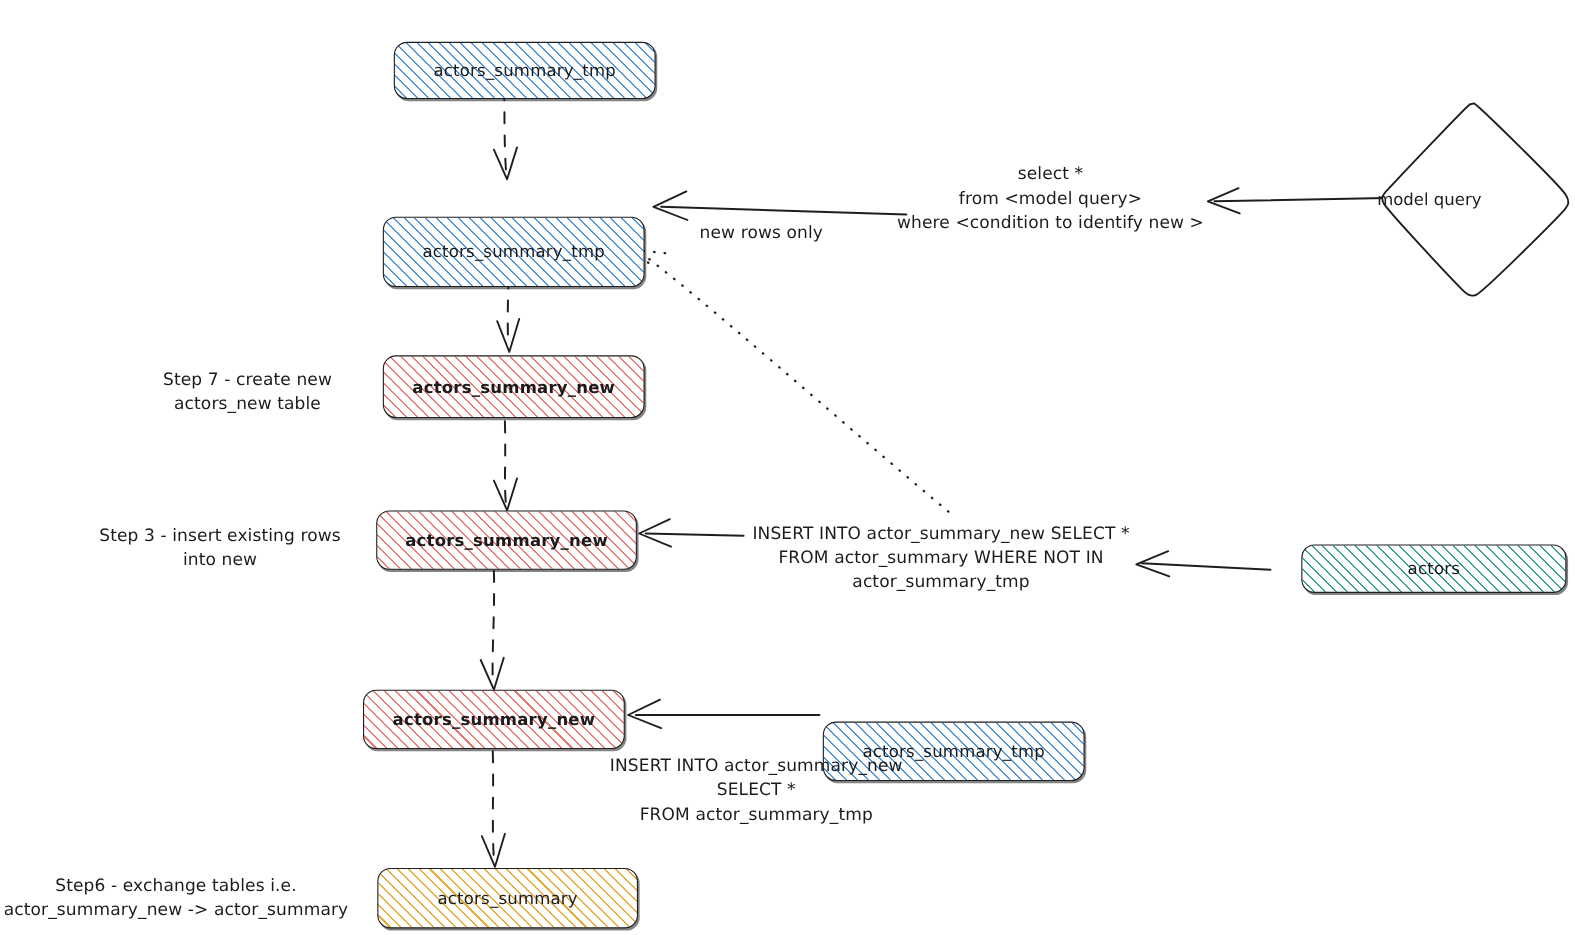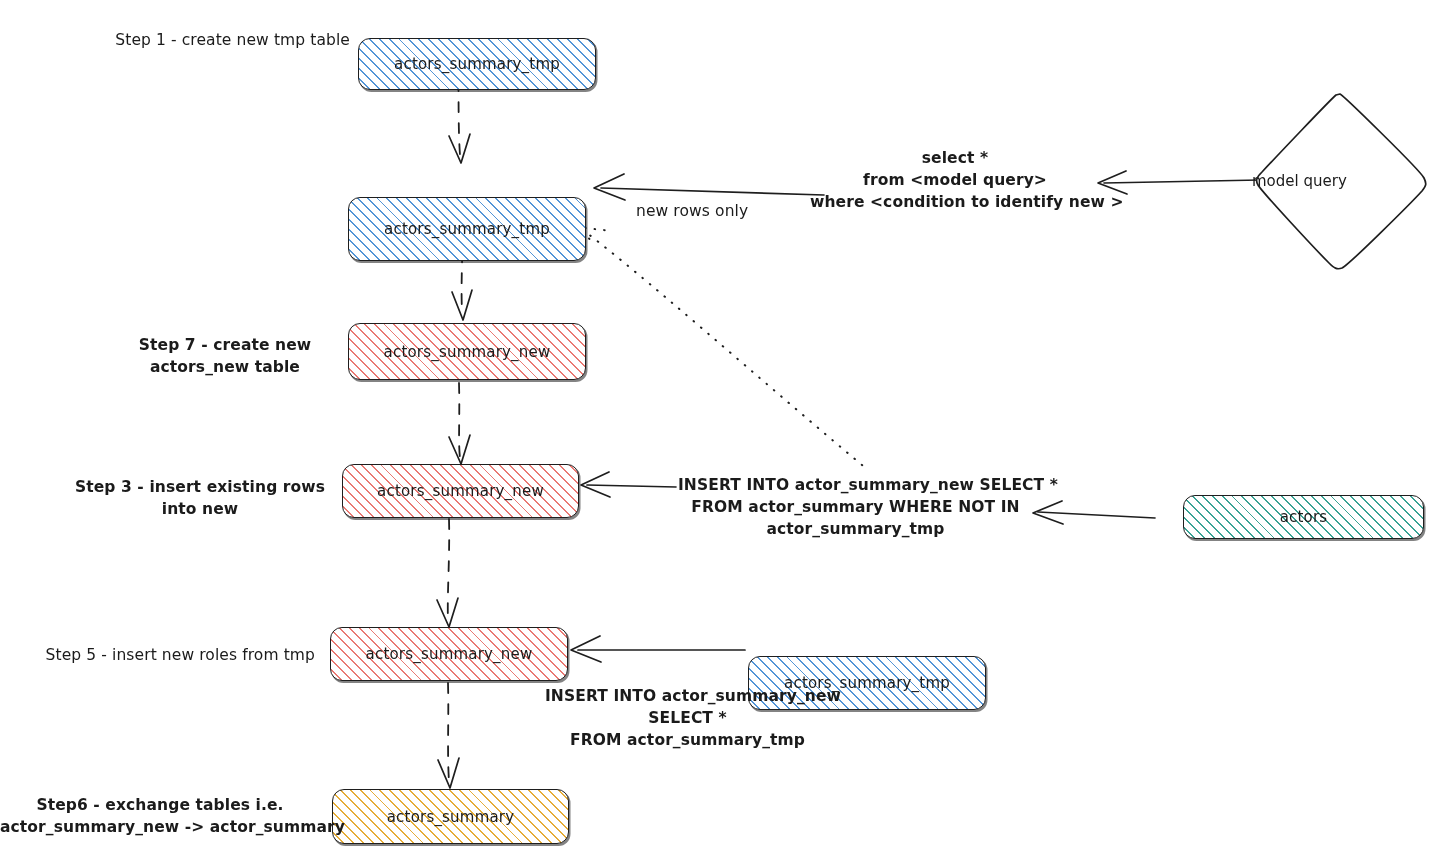--- a/index.html
+++ b/index.html
@@ -55,40 +55,42 @@
   }
   .hatch-red {
     background-color: #ffffff;
     background-image: repeating-linear-gradient(
       45deg,
       rgba(232,114,108,0.95) 0px,
       rgba(232,114,108,0.95) 1.3px,
       rgba(255,255,255,0) 1.3px,
       rgba(255,255,255,0) 7px
     );
+    font-weight: bold;
   }
   .hatch-green {
     background-color: #ffffff;
     background-image: repeating-linear-gradient(
       45deg,
       rgba(47,158,143,0.95) 0px,
       rgba(47,158,143,0.95) 1.3px,
       rgba(255,255,255,0) 1.3px,
       rgba(255,255,255,0) 7px
     );
   }
   .hatch-yellow {
     background-color: #ffffff;
     background-image: repeating-linear-gradient(
       45deg,
       rgba(228,168,45,0.95) 0px,
       rgba(228,168,45,0.95) 1.3px,
       rgba(255,255,255,0) 1.3px,
       rgba(255,255,255,0) 7px
     );
+    margin-left: 11px;
   }
   .diamond-node {
     position: absolute;
     box-sizing: border-box;
   }
   .diamond-node .dlabel {
     position: absolute;
     left: 0; right: 0;
     top: 50%;
     transform: translateY(-50%);
@@ -97,21 +99,21 @@
     color: #1b1b1b;
   }
   .txt {
     position: absolute;
     color: #1b1b1b;
     font-size: 15.5px;
     line-height: 1.42;
     white-space: pre;
     letter-spacing: 0.1px;
   }
-  .txt.center { text-align: center; font-weight: bold; }
+  .txt.center { text-align: center; }
   .txt.right  { text-align: right; }
 </style>
 </head>
 <body>
 
 <div id="canvas">
 
   <svg class="layer" viewBox="0 0 1432 850">
     <defs>
       <style>
@@ -213,30 +215,28 @@
   <div class="diamond-node" style="left:1252px; top:88px; width:178px; height:186px;">
     <svg width="178" height="186" viewBox="0 0 178 186">
       <path d="M88,6 C92,8 168,82 172,90 C175,96 174,98 170,103
                C160,114 98,176 90,180 C85,182 82,180 77,175
                C64,162 10,104 6,97 C3,92 5,89 10,84
                C24,69 78,12 84,7 Z" fill="#ffffff" stroke="#1e1e1e" stroke-width="1.7" stroke-linejoin="round"></path>
     </svg>
     <span class="dlabel">model query</span>
   </div>
 
-  <div class="txt right" style="left:40px; top:29px; width:310px;">Step 1 - create new tmp table</div>
 
 
   <div class="txt center" style="left:110px; top:334px; width:230px;">Step 7 - create new
 actors_new table</div>
 
   <div class="txt center" style="left:60px; top:476px; width:280px;">Step 3 - insert existing rows
 into new</div>
 
-  <div class="txt right" style="left:10px; top:644px; width:305px;">Step 5 - insert new roles from tmp</div>
 
   <div class="txt center" style="left:0px; top:794px; width:320px;">Step6 - exchange tables i.e.
 actor_summary_new -&gt; actor_summary</div>
 
   <div class="txt" style="left:636px; top:200px;">new rows only</div>
 
   <div class="txt center" style="left:810px; top:147px; width:290px;">select *
 from &lt;model query&gt;
 where &lt;condition to identify new &gt;</div>
 

